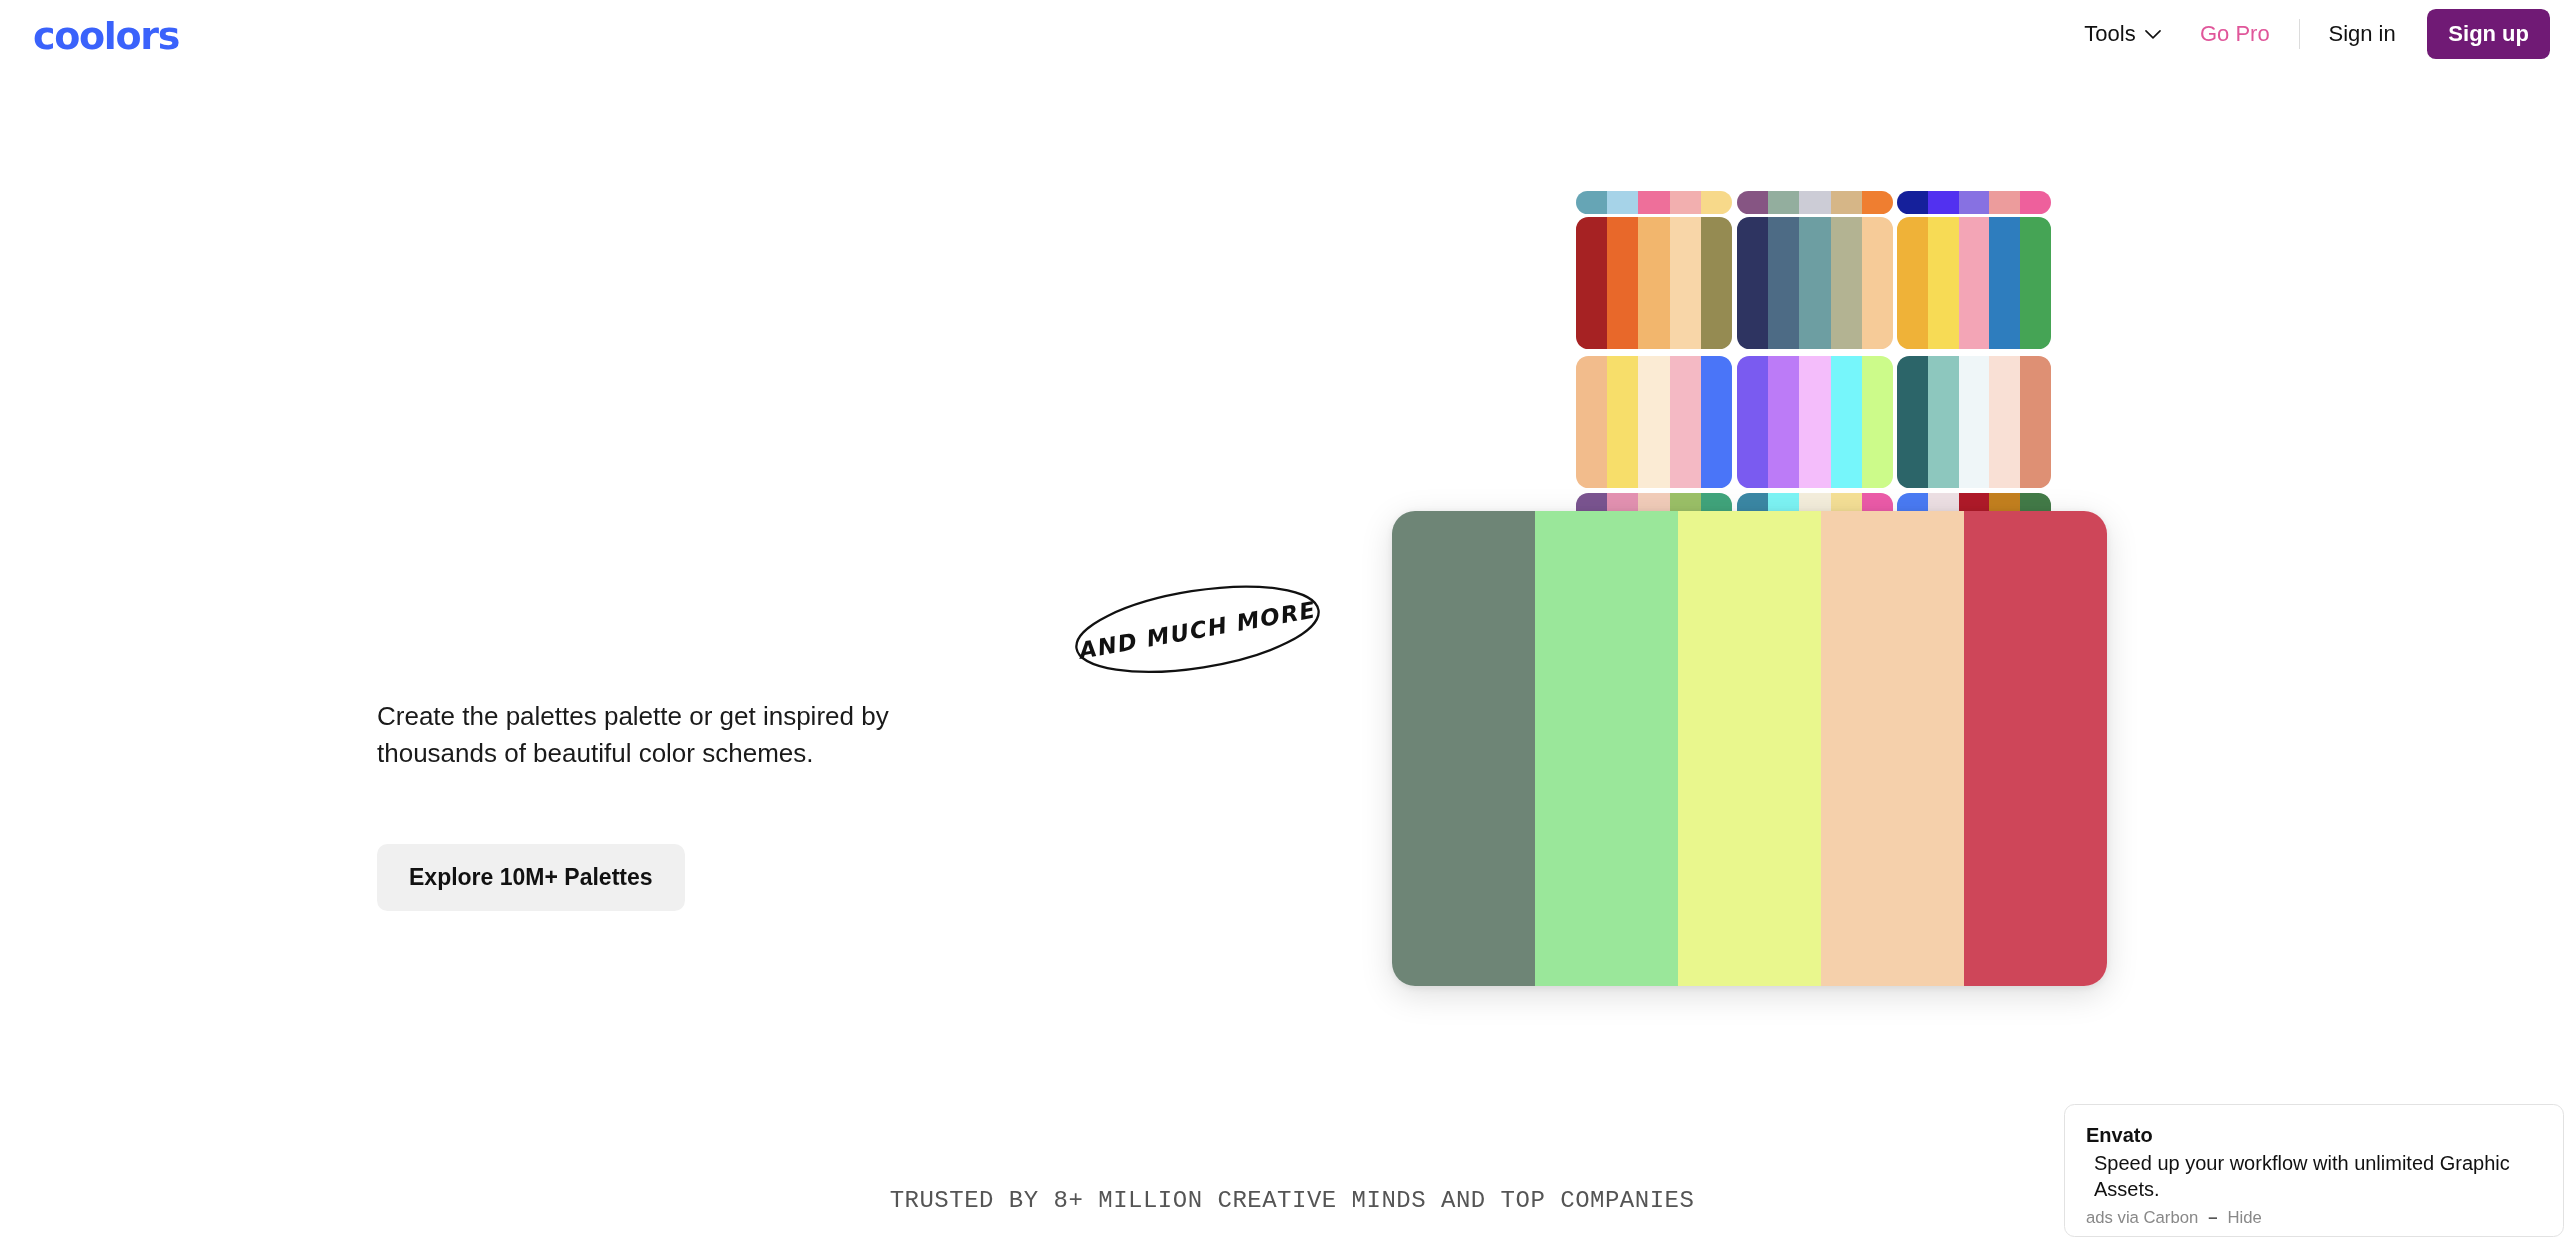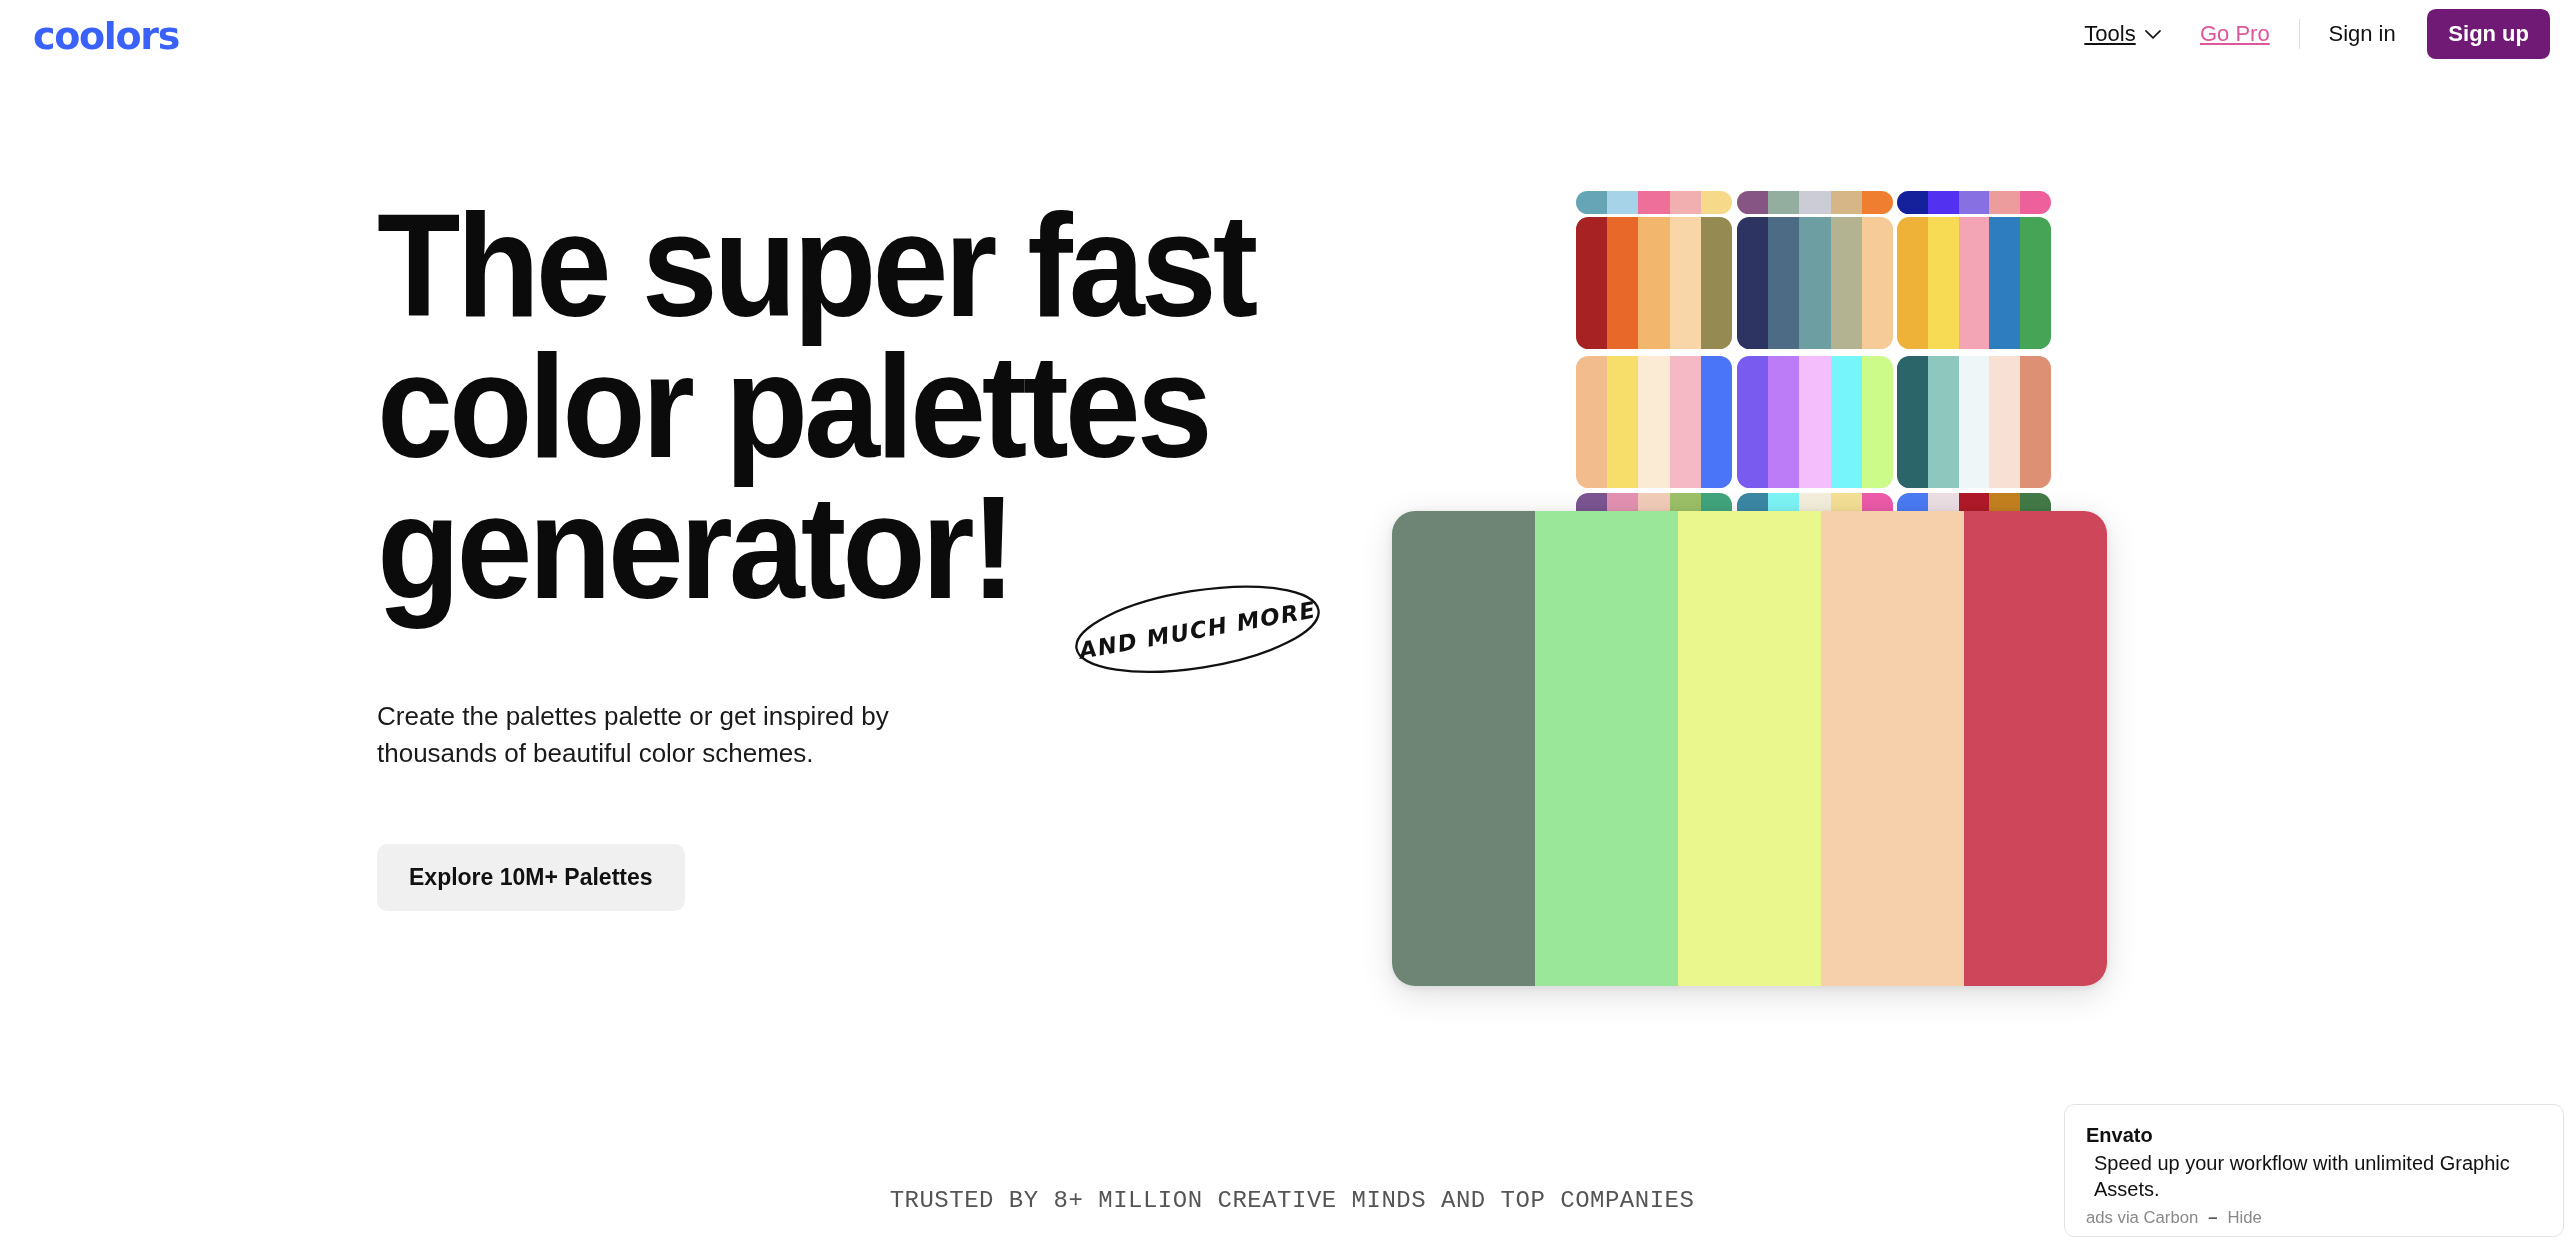--- a/index.html
+++ b/index.html
@@ -21,21 +21,21 @@
     position: absolute; left: 33px; top: 14px;
     font-size: 38px; font-weight: 700; letter-spacing: -1.3px;
     color: #3A62FB; font-family: "DejaVu Sans", sans-serif;
   }
   .nav-right {
     position: absolute; right: 26px; top: 0; height: 68px;
     display: flex; align-items: center; gap: 0;
   }
   .nav-item {
     font-size: 22px; color: #111; padding: 0 19.3px; cursor: pointer;
-    display: flex; align-items: center; gap: 9.7px; white-space: nowrap; text-decoration: underline;
+    display: flex; align-items: center; gap: 9.7px; white-space: nowrap;
   }
   .nav-item.pro { color: #E0569A; }
   .chev { display: inline-block; width: 16px; height: 9.7px; position: relative; top: 0.9px; }
   .chev svg { display: block; }
   .nav-divider { width: 0.9px; height: 30px; background: #dcdcdc; margin: 0 10.5px; }
   .signup-btn {
     background: #701a75; color: #fff; font-size: 22px; font-weight: 600;
     border: none; border-radius: 8.8px; padding: 12.3px 21px; cursor: pointer;
     margin-left: 14px; font-family: "Liberation Sans", sans-serif;
   }
@@ -122,25 +122,20 @@
             </svg>
         </span>
       </div>
       <div class="nav-item pro">Go Pro</div>
       <div class="nav-divider"></div>
       <div class="signin">Sign in</div>
       <button class="signup-btn">Sign up</button>
     </div>
   </div>
 
-  <div class="hero-left">
-    <div class="headline">The super fast
-color palettes
-generator!</div>
-  </div>
 
   <div class="badge-wrap">
     <svg width="263" height="105" viewBox="0 0 300 120">
       <ellipse cx="150" cy="62" rx="140" ry="44" fill="none" stroke="#111" stroke-width="2.6" transform="rotate(-9 150 62)"></ellipse>
       <text x="150" y="72" text-anchor="middle" font-family="DejaVu Sans, sans-serif" font-size="26" font-style="italic" font-weight="600" letter-spacing="1.5" fill="#111" transform="rotate(-10 150 62)">AND MUCH MORE</text>
     </svg>
   </div>
 
   <div class="sub">Create the palettes palette or get inspired by thousands of beautiful color schemes.</div>
 

